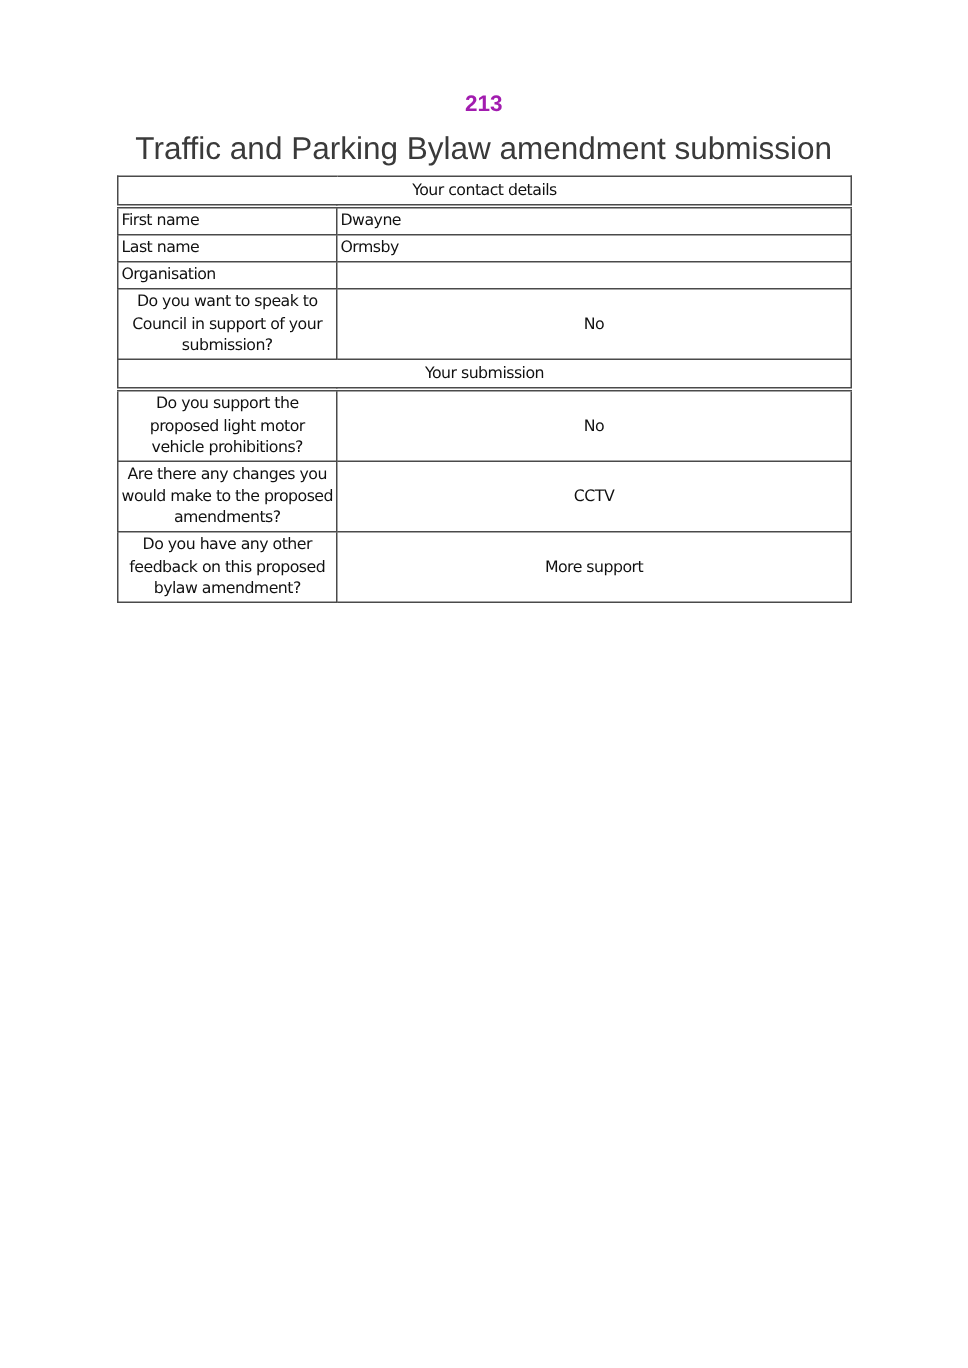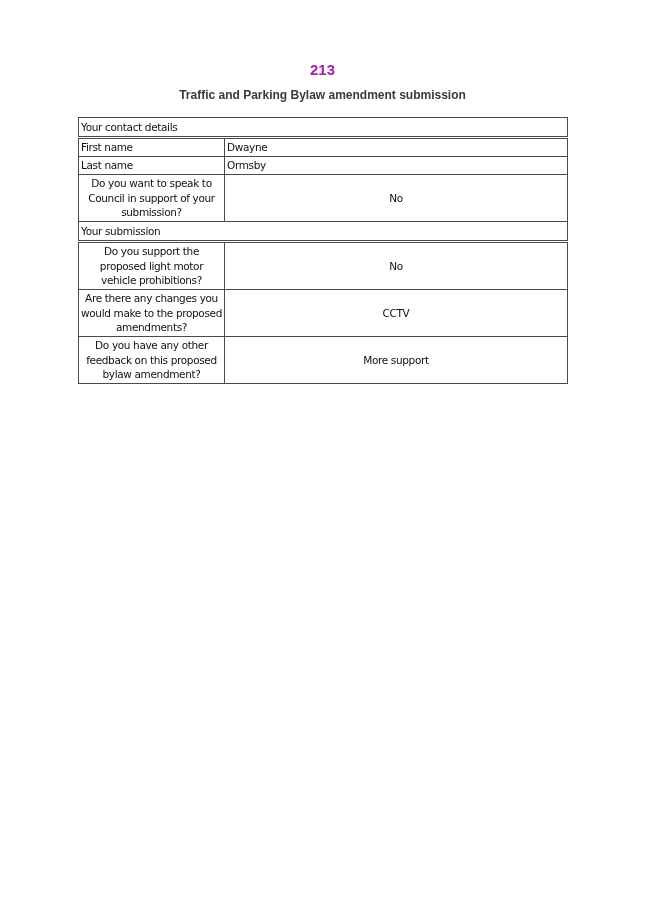--- a/index.html
+++ b/index.html
@@ -26,22 +26,22 @@
       font-size: 15px;
       color: #a21caf;
     }
     .doc-title {
       position: absolute;
       top: 88px;
       left: 0;
       width: 645px;
       text-align: center;
       font-family: "Liberation Sans", sans-serif;
-      font-weight: bold;
-      font-size: 12px;
+      font-weight: normal;
+      font-size: 21px;
       color: #3a3a3a;
     }
     .form-table {
       position: absolute;
       top: 117px;
       left: 78px;
       width: 490px;
       border-collapse: collapse;
       font-family: "DejaVu Sans", sans-serif;
       font-size: 10.5px;
@@ -53,20 +53,21 @@
       border: 1px solid #4a4a4a;
       padding: 1px 2px 1px 2px;
       vertical-align: middle;
     }
     .form-table td.label-cell {
       width: 141px;
     }
     .form-table tr.section-row td {
       border-bottom: 3px double #4a4a4a;
       height: 16px;
+      text-align: center;
     }
     .form-table tr.after-section td {
       border-top: none;
     }
     .form-table tr.single td {
       height: 15px;
     }
     .form-table tr.triple td {
       height: 44px;
       text-align: center;
@@ -87,20 +88,24 @@
       <td colspan="2">Your contact details</td>
     </tr>
     <tr class="single after-section">
       <td class="label-cell">First name</td>
       <td>Dwayne</td>
     </tr>
     <tr class="single">
       <td class="label-cell">Last name</td>
       <td>Ormsby</td>
     </tr>
+    <tr class="single">
+      <td class="label-cell">Organisation</td>
+      <td></td>
+    </tr>
 
     <tr class="triple after-section">
       <td class="label-cell">Do you want to speak to Council in support of your submission?</td>
       <td>No</td>
     </tr>
 
     <tr class="section-row">
       <td colspan="2">Your submission</td>
     </tr>
     <tr class="triple after-section">

